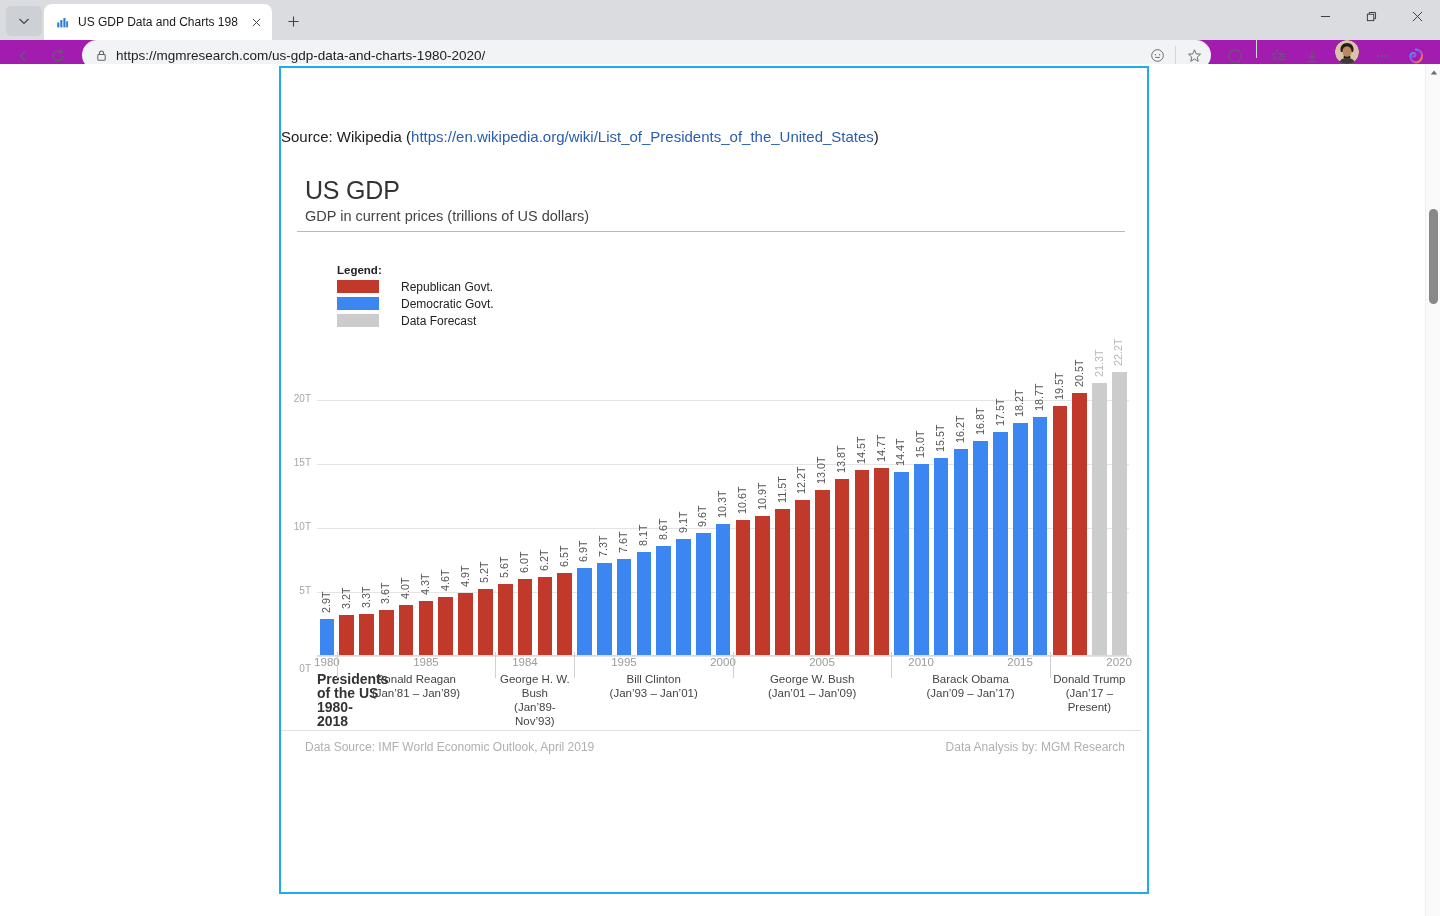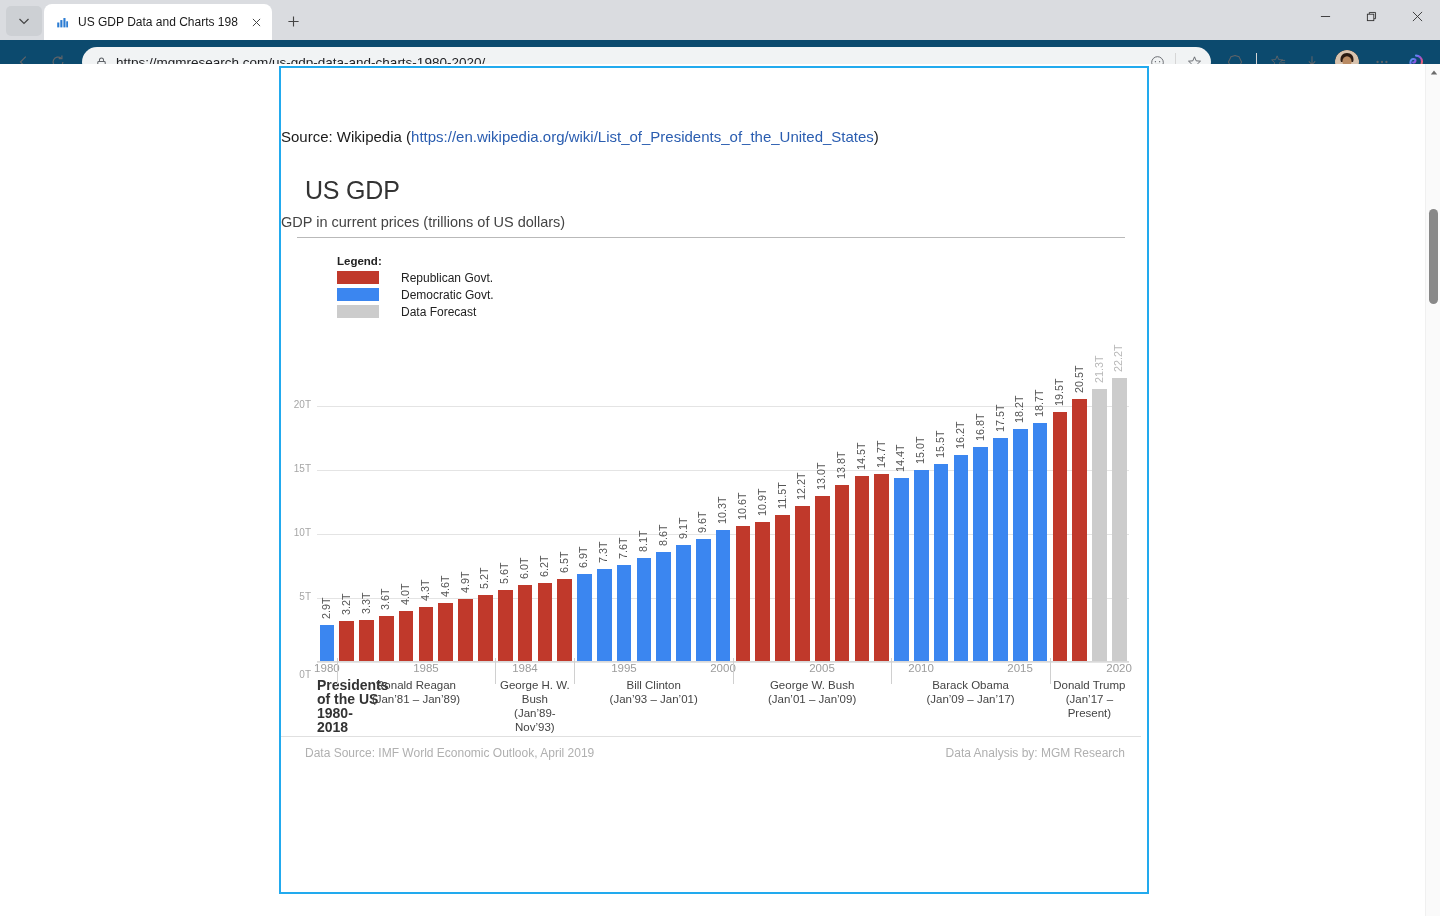--- a/index.html
+++ b/index.html
@@ -45,21 +45,21 @@
   .tab-new svg { width: 13px; height: 13px; }
 
   .winctl { position: absolute; right: 0; top: 0; display: flex; height: 40px; }
   .winbtn {
     width: 46px; height: 32px; display: flex; align-items: center;
     justify-content: center; cursor: pointer;
   }
   .winbtn svg { width: 11px; height: 11px; }
 
   .toolbar {
-    height: 44px; background: #0c4a6e; display: flex; align-items: center;
+    height: 44px; background: #a21caf; display: flex; align-items: flex-start;
     padding: 0 8px; gap: 2px;
   }
   .tbtn {
     width: 32px; height: 32px; border-radius: 5px; display: flex;
     align-items: center; justify-content: center; cursor: pointer; flex: 0 0 32px;
   }
   .tbtn svg { width: 16px; height: 16px; }
   .omnibox {
     flex: 1; height: 30px; background: #f1f3f4; border-radius: 16px;
     display: flex; align-items: center; padding: 0 4px 0 12px; margin: 0 6px;
@@ -120,27 +120,27 @@
     max-width: 840px;
   }
 
   
   .chart-card { margin-top: 28px; width: 860px; position: relative; }
   .chart-title {
     font-size: 25px; color: #333; font-weight: 400; padding-left: 24px;
     letter-spacing: -0.2px;
   }
   .chart-sub {
-    font-size: 14.5px; color: #444; margin-top: 9px;
+    font-size: 14.5px; color: #444; padding-left: 24px; margin-top: 3px;
   }
   .chart-rule { height: 1px; background: #b9b9b9; margin: 7px 16px 0 16px; }
 
   .plot-wrap { position: relative; height: 420px; margin-top: 4px; }
 
-  .legend { position: absolute; left: 56px; top: 13px; z-index: 5; }
+  .legend { position: absolute; left: 56px; top: 28px; z-index: 5; }
   .legend-title { font-size: 11.5px; font-weight: bold; color: #222; margin-bottom: 4px; }
   .legend-row { display: flex; align-items: flex-start; height: 17px; }
   .legend-swatch { width: 42px; height: 13px; flex: 0 0 42px; }
   .legend-label { font-size: 12px; color: #222; margin-left: 22px; }
 
   .gridline { position: absolute; left: 36px; right: 12px; height: 1px; background: #e4e4e4; }
   .ytick { position: absolute; left: 0; width: 30px; text-align: right; font-size: 10px; color: #a6a6a6; }
 
   .bars {
     position: absolute; left: 36px; right: 12px; bottom: 0; height: 292px;

